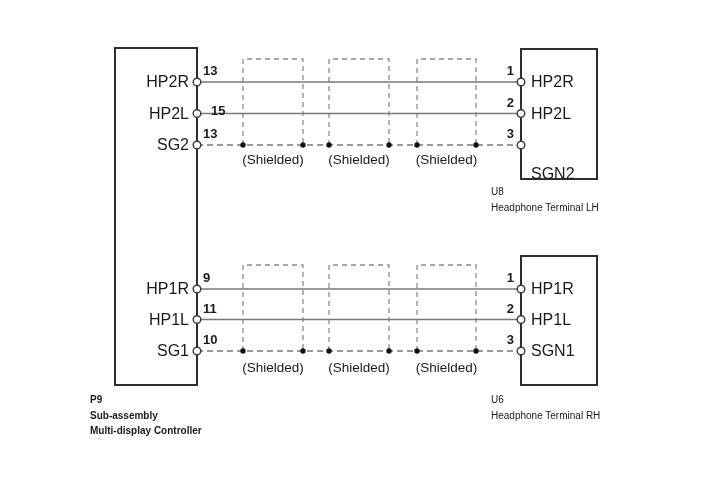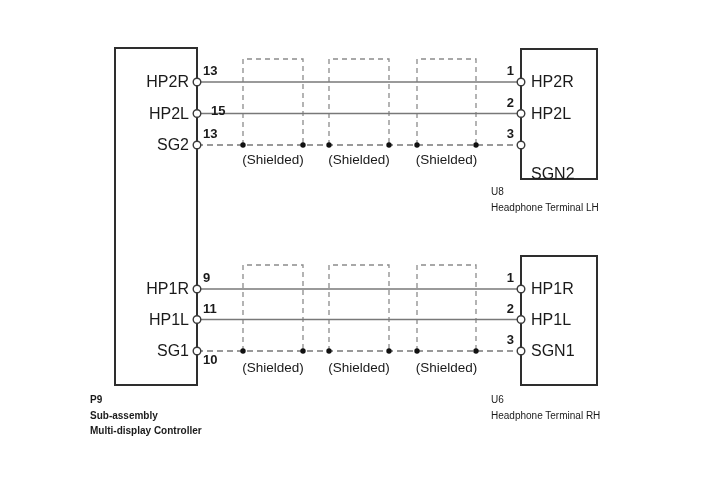--- a/index.html
+++ b/index.html
@@ -104,21 +104,21 @@
   <div class="lbl shield-label align-c" style="left:273px;top:152px;">(Shielded)</div>
   <div class="lbl shield-label align-c" style="left:359px;top:152px;">(Shielded)</div>
   <div class="lbl shield-label align-c" style="left:446.5px;top:152px;">(Shielded)</div>
 
   <div class="lbl pin-label align-r" style="left:189px;top:281px;">HP1R</div>
   <div class="lbl pin-label align-r" style="left:189px;top:311.5px;">HP1L</div>
   <div class="lbl pin-label align-r" style="left:189px;top:343px;">SG1</div>
 
   <div class="lbl pin-num" style="left:203px;top:270px;">9</div>
   <div class="lbl pin-num" style="left:203px;top:300.5px;">11</div>
-  <div class="lbl pin-num" style="left:203px;top:332px;margin-top:20px;">10</div>
+  <div class="lbl pin-num" style="left:203px;top:332px;">10</div>
 
   <div class="lbl pin-num align-r" style="left:514px;top:270px;">1</div>
   <div class="lbl pin-num align-r" style="left:514px;top:300.5px;">2</div>
   <div class="lbl pin-num align-r" style="left:514px;top:332px;">3</div>
 
   <div class="lbl pin-label" style="left:531px;top:281px;">HP1R</div>
   <div class="lbl pin-label" style="left:531px;top:311.5px;">HP1L</div>
   <div class="lbl pin-label" style="left:531px;top:343px;">SGN1</div>
 
   <div class="lbl shield-label align-c" style="left:273px;top:360px;">(Shielded)</div>

